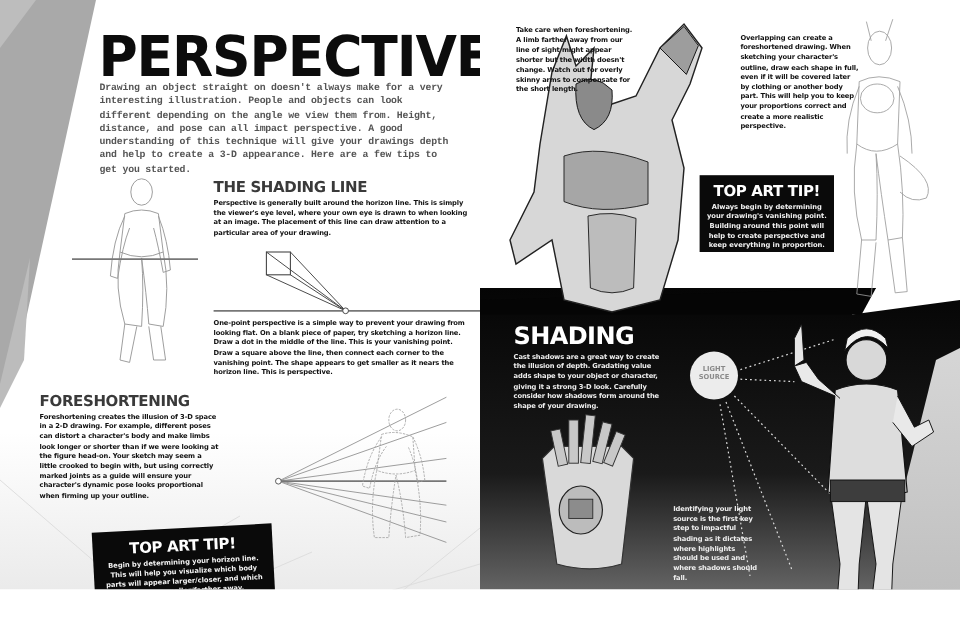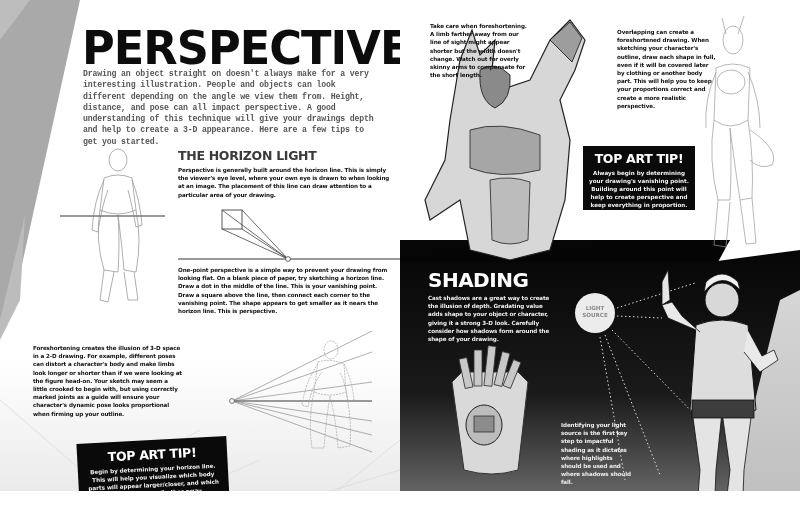--- a/index.html
+++ b/index.html
@@ -128,24 +128,25 @@
           <path d="M330 396 Q336 420 338 448 L350 446 Q352 420 346 392"></path>
           <path d="M318 364 Q306 380 302 405 L308 407 Q312 385 322 372"></path>
           <path d="M344 364 Q352 380 354 400 L348 402 Q346 385 340 372"></path>
         </g>
       </g>
     </svg>
 
     <div class="title-main">PERSPECTIVE</div>
     <div class="intro">Drawing an object straight on doesn't always make for a very interesting illustration. People and objects can look different depending on the angle we view them from. Height, distance, and pose can all impact perspective. A good understanding of this technique will give your drawings depth and help to create a 3-D appearance. Here are a few tips to get you started.</div>
 
-    <div class="section-head" style="left:178px; top:148px;">THE HORIZON LIGHT</div>
+    <div class="section-head" style="left:178px; top:148px;">THE SHADING LINE</div>
     <div class="body-small" style="left:178px; top:166px; width:216px;">Perspective is generally built around the horizon line. This is simply the viewer's eye level, where your own eye is drawn to when looking at an image. The placement of this line can draw attention to a particular area of your drawing.</div>
     <div class="body-small" style="left:178px; top:266px; width:216px;">One-point perspective is a simple way to prevent your drawing from looking flat. On a blank piece of paper, try sketching a horizon line. Draw a dot in the middle of the line. This is your vanishing point. Draw a square above the line, then connect each corner to the vanishing point. The shape appears to get smaller as it nears the horizon line. This is perspective.</div>
 
+    <div class="section-head" style="left:33px; top:326px;">FORESHORTENING</div>
     <div class="body-small" style="left:33px; top:344px; width:150px;">Foreshortening creates the illusion of 3-D space in a 2-D drawing. For example, different poses can distort a character's body and make limbs look longer or shorter than if we were looking at the figure head-on. Your sketch may seem a little crooked to begin with, but using correctly marked joints as a guide will ensure your character's dynamic pose looks proportional when firming up your outline.</div>
 
     <div class="tip-box" style="left:78px; top:440px; width:150px; height:64px; padding:7px 6px; transform: rotate(-3deg); transform-origin: center;">
       <span class="tip-title">TOP ART TIP!</span>
       <span class="tip-body">Begin by determining your horizon line. This will help you visualize which body parts will appear larger/closer, and which will seem smaller/farther away.</span>
     </div>
 
     <div class="page-num" style="left:22px; top:492px;">6</div>
   </div>
 

